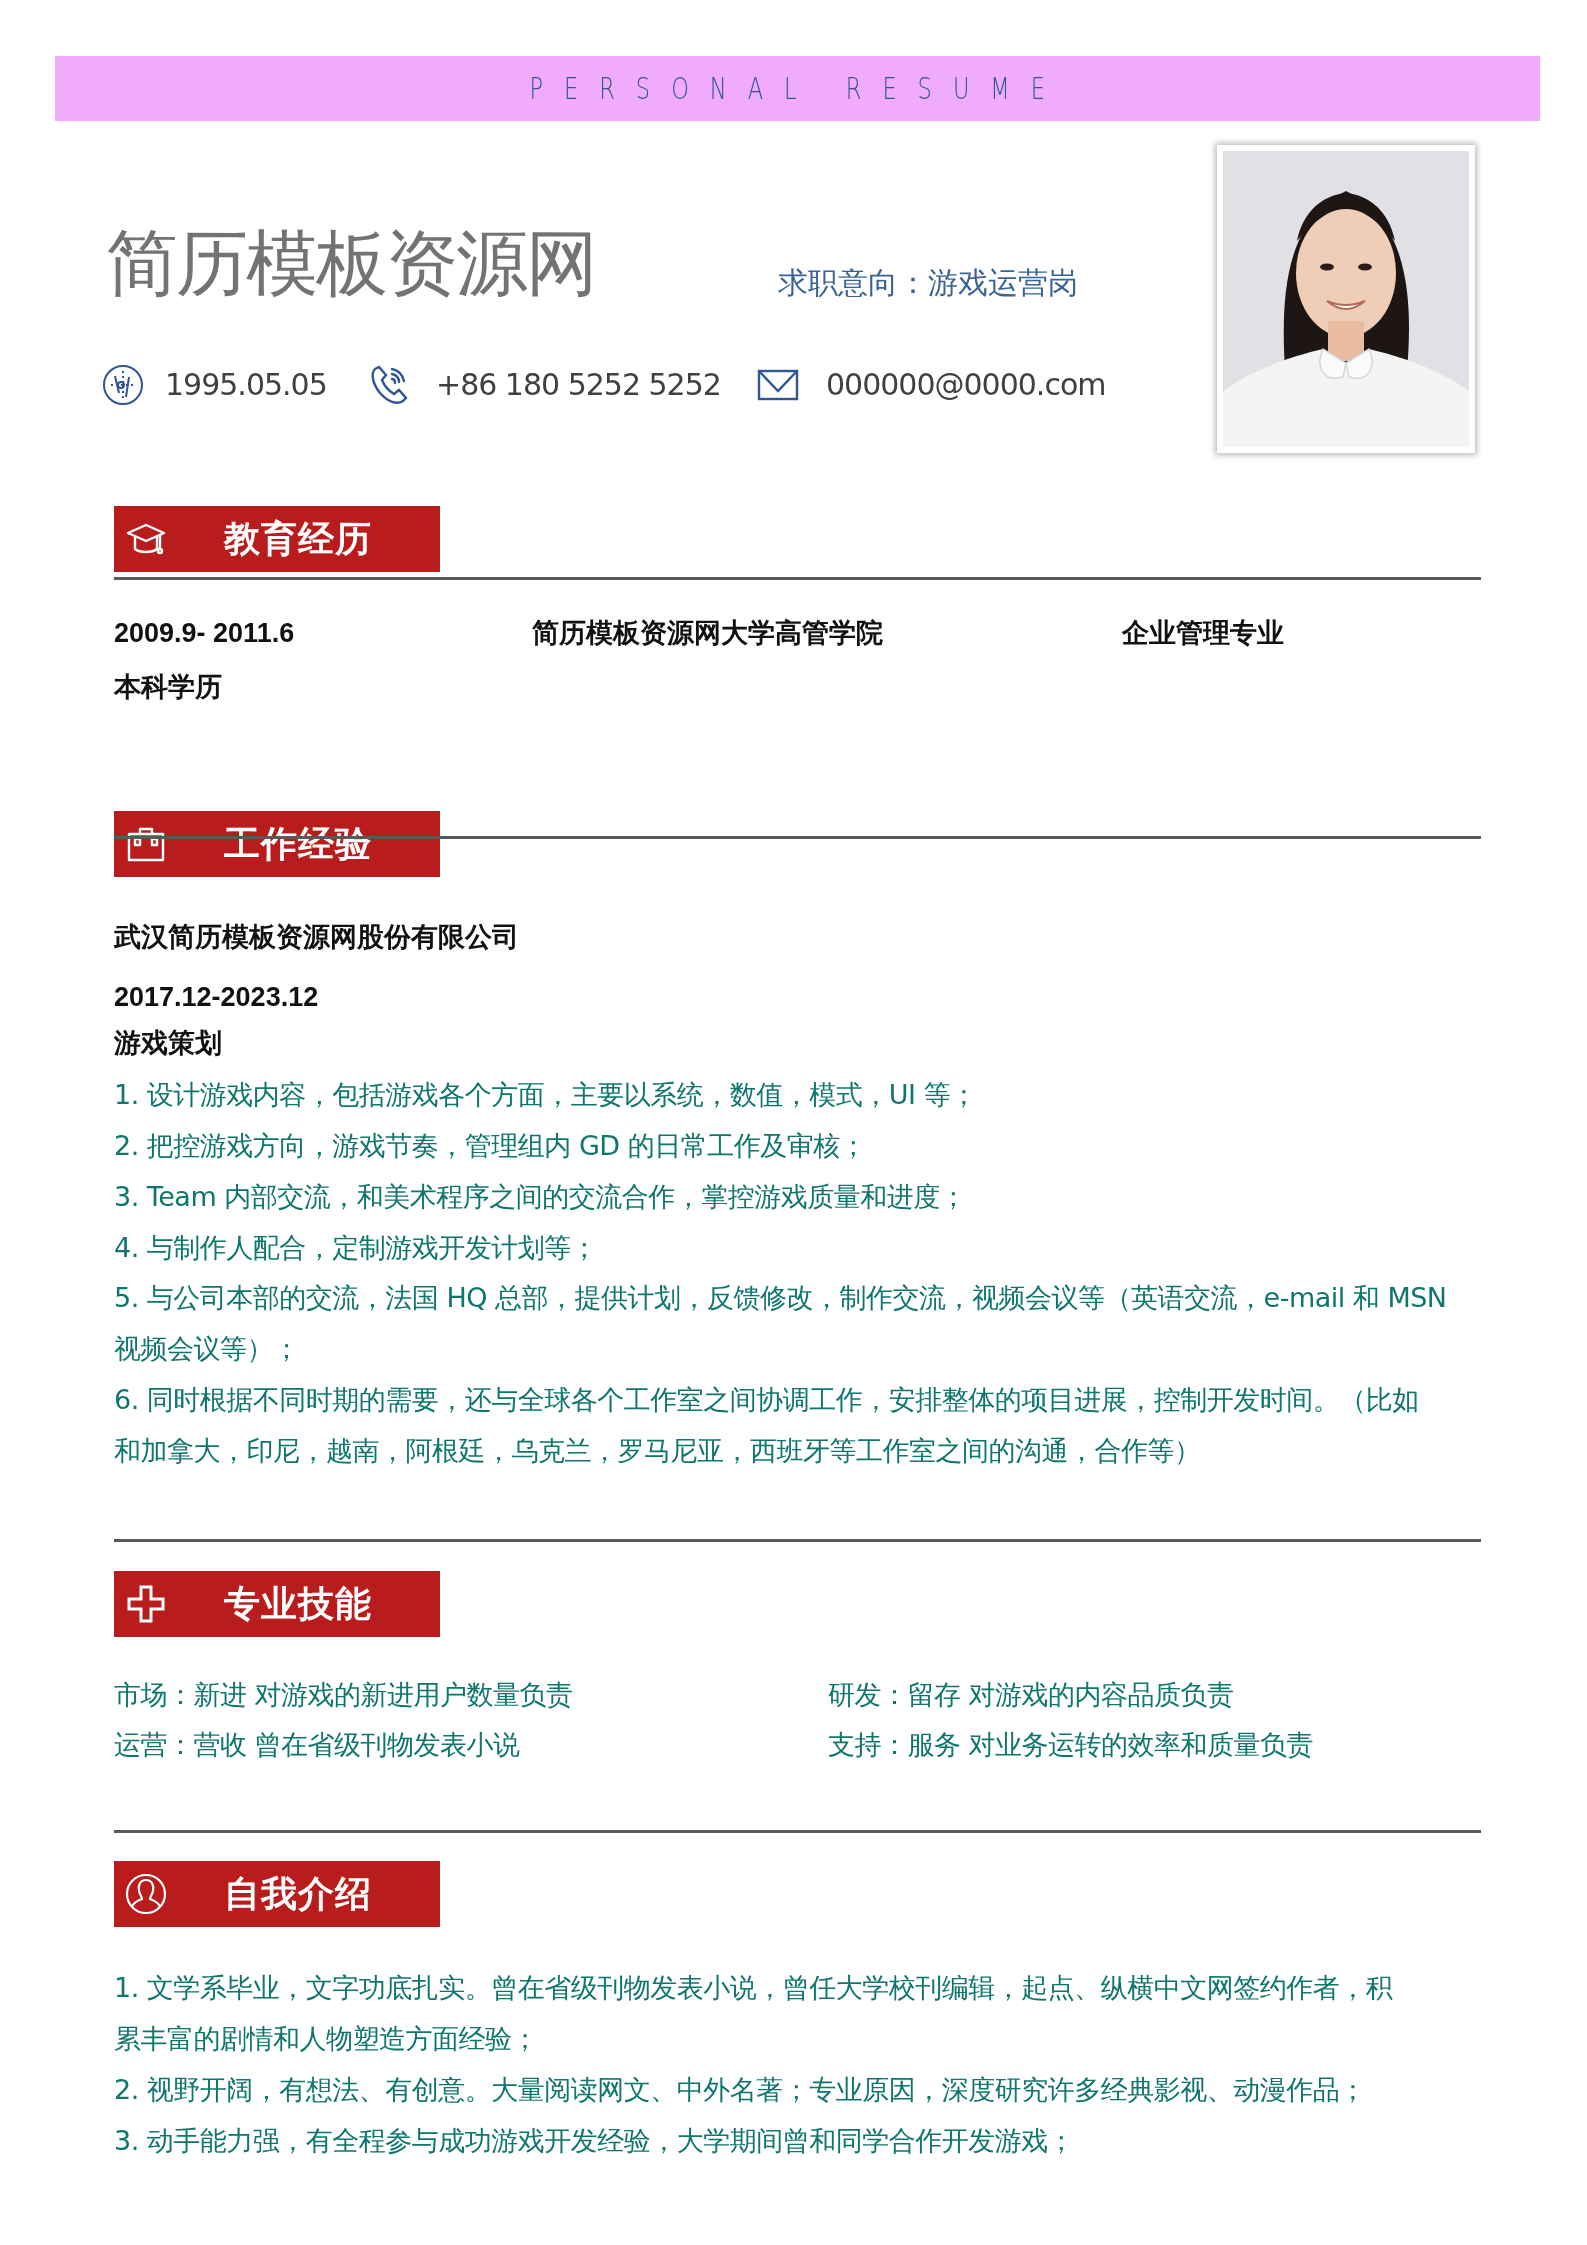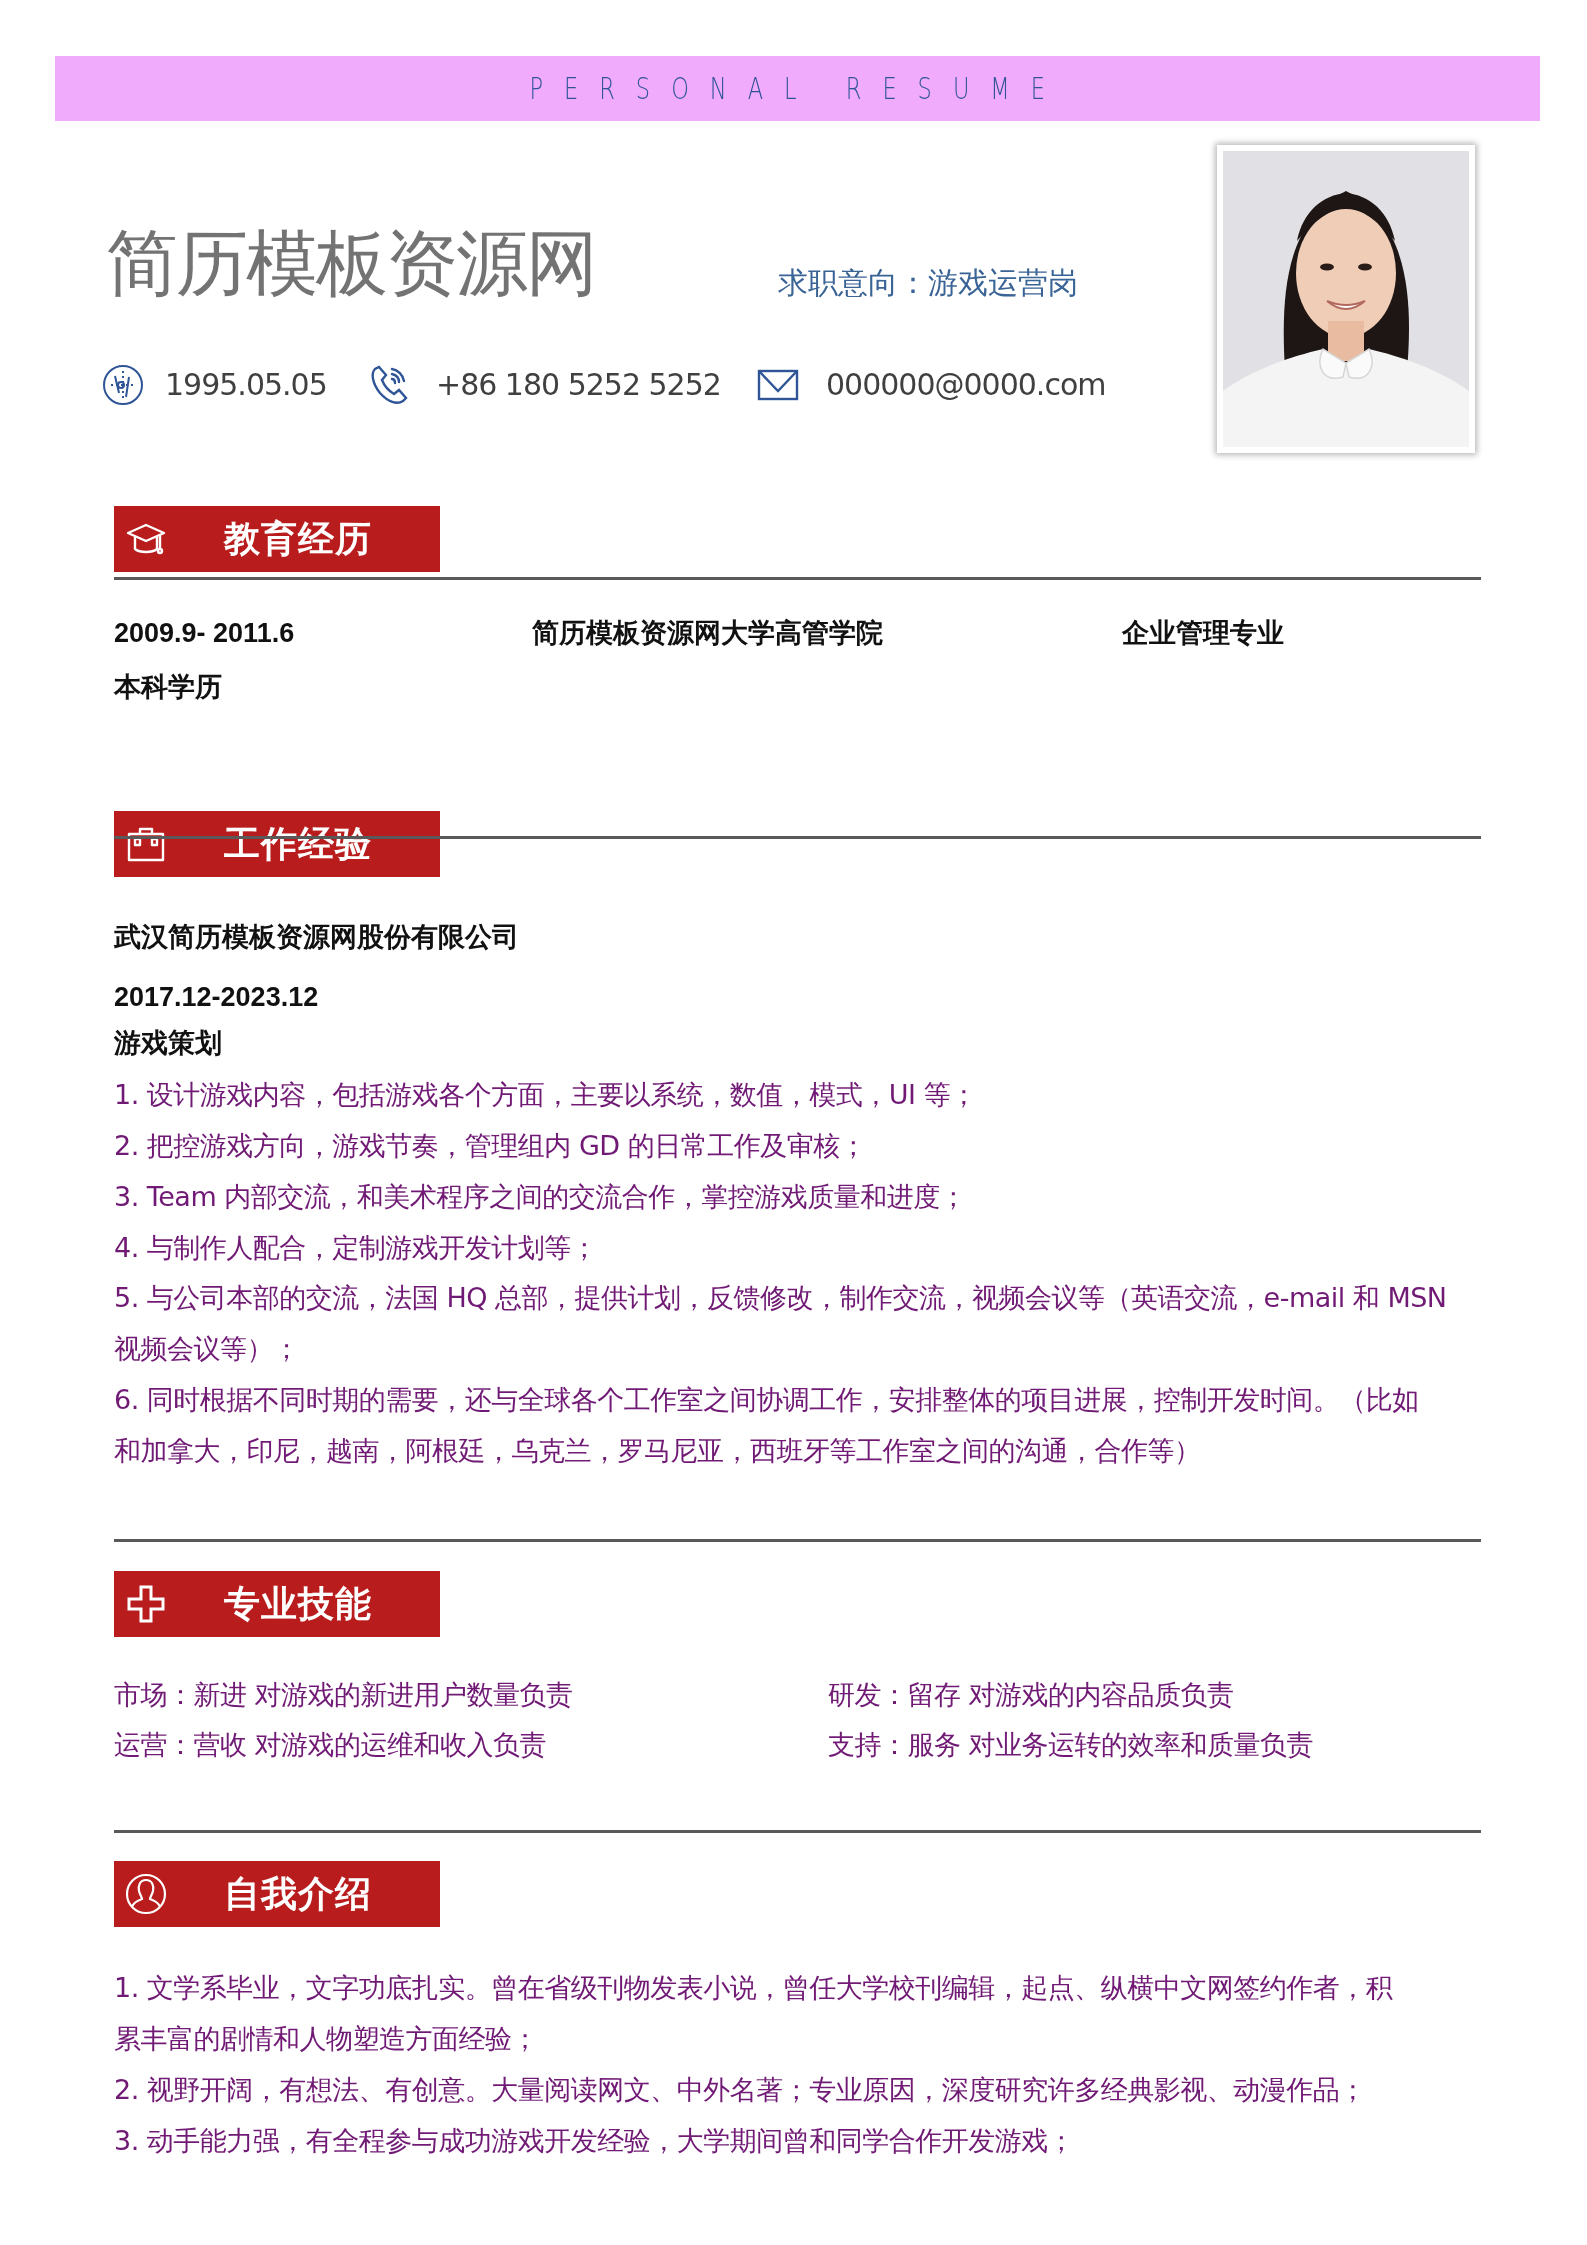--- a/index.html
+++ b/index.html
@@ -20,21 +20,21 @@
   .photo-frame { left:1217px; top:145px; width:258px; height:308px; background:#fff;
                  box-shadow:0 0 6px 2px rgba(0,0,0,0.28); }
   .photo-inner { position:absolute; left:6px; top:6px; width:246px; height:296px;
                  background:#e1e1e5; overflow:hidden; }
   .sec-box { left:114px; width:326px; height:66px; background:#b91c1c; }
   .sec-box .ico { position:absolute; left:10px; top:11px; width:44px; height:44px; }
   .sec-box .ttl { position:absolute; left:110px; top:0; line-height:66px; color:#fff;
                   font-size:36px; font-weight:bold; letter-spacing:1px; }
   .hr { height:3px; background:#595959; }
   .bold { font-weight:bold; color:#111; font-size:27px; line-height:36px; }
-  .body-line { font-size:27px; color:#701a75; line-height:36px; white-space:nowrap;
+  .body-line { font-size:27px; color:#0f766e; line-height:36px; white-space:nowrap;
                font-family:"DejaVu Sans",sans-serif; letter-spacing:-0.5px; }
 </style>
 </head>
 <body>
 
 <div class="abs topbar">
   <span>PERSONAL RESUME</span>
 </div>
 
 <div class="abs name">简历模板资源网</div>
@@ -136,21 +136,21 @@
   <div class="ico">
     <svg width="44" height="44" viewBox="0 0 44 44" fill="none" stroke="#fff" stroke-width="3">
       <path d="M17 5 L27 5 L27 17 L39 17 L39 27 L27 27 L27 39 L17 39 L17 27 L5 27 L5 17 L17 17 Z"></path>
     </svg>
   </div>
   <div class="ttl">专业技能</div>
 </div>
 
 <div class="abs body-line" style="left:114px; top:1677px;">市场：新进  对游戏的新进用户数量负责</div>
 <div class="abs body-line" style="left:828px; top:1677px;">研发：留存  对游戏的内容品质负责</div>
-<div class="abs body-line" style="left:114px; top:1727px;">运营：营收  对游戏的运维和收入负责</div>
+<div class="abs body-line" style="left:114px; top:1727px;">运营：营收  曾在省级刊物发表小说</div>
 <div class="abs body-line" style="left:828px; top:1727px;">支持：服务  对业务运转的效率和质量负责</div>
 
 <div class="abs hr" style="left:114px; top:1830px; width:1367px;"></div>
 
 <div class="abs sec-box" style="top:1861px;">
   <div class="ico">
     <svg width="44" height="44" viewBox="0 0 44 44" fill="none" stroke="#fff" stroke-width="2.2">
       <circle cx="22" cy="22" r="19"></circle>
       <path d="M22 8 C16 8 14 13 15 19 C16 23 18 25 18 27 C12 29 9 32 8 35 M22 8 C28 8 30 13 29 19 C28 23 26 25 26 27 C32 29 35 32 36 35"></path>
     </svg>

